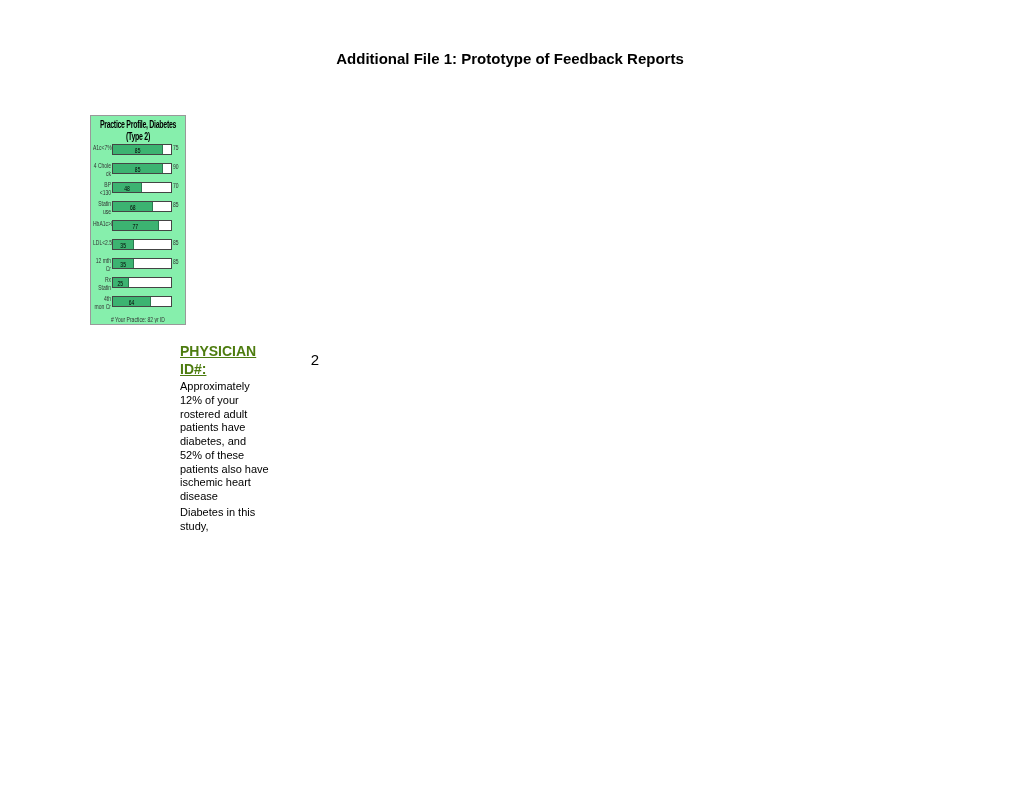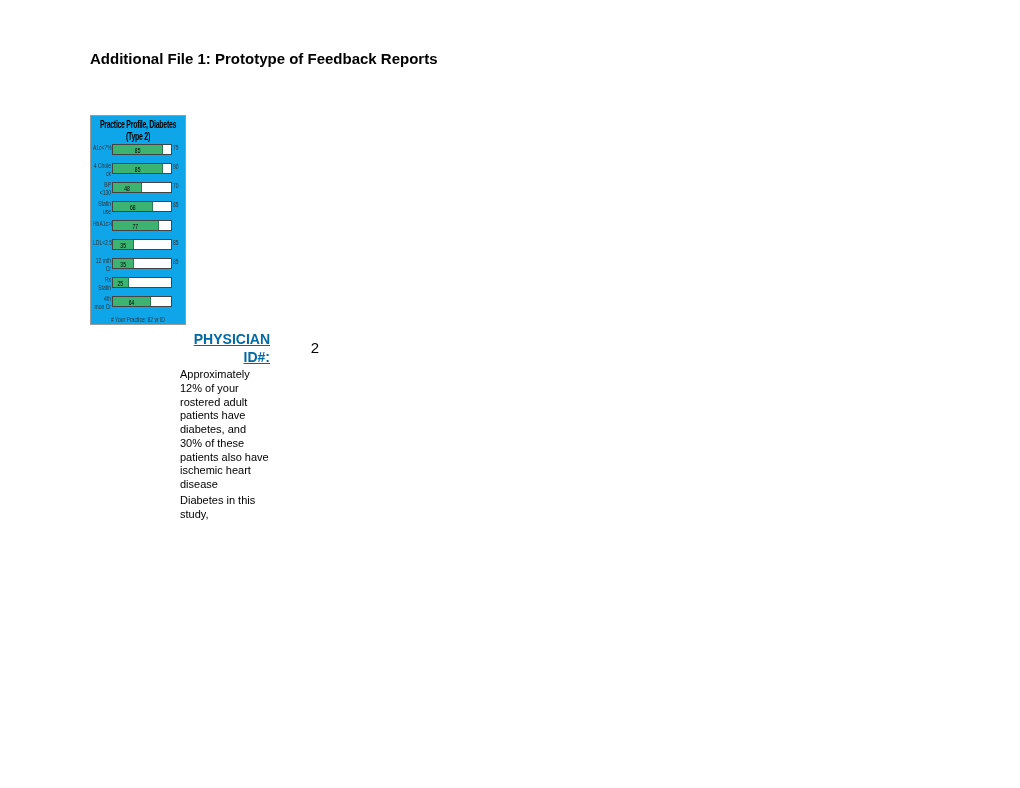--- a/index.html
+++ b/index.html
@@ -15,27 +15,28 @@
     position: absolute;
     left: 90px;
     top: 50px;
     width: 840px;
   }
   .title {
     font-size: 15px;
     font-weight: bold;
     color: #000;
     margin-bottom: 48px;
+    text-align: center;
   }
   .chart-box {
     width: 90px;
     border: 1px solid #999;
-    background: #0ea5e9;
+    background: #86efac;
     padding: 4px 2px 2px 2px;
-    margin-bottom: 6px;
+    margin-bottom: 18px;
   }
   .chart-title {
     font-size: 7px;
     font-weight: 900;
     text-align: center;
     font-family: Arial, sans-serif;
     letter-spacing: -0.3px;
     margin-bottom: 4px;
     transform: scaleY(1.6);
     transform-origin: center;
@@ -100,25 +101,25 @@
   .info-block {
     margin-left: 90px;
     margin-top: 0;
   }
   .info-row {
     display: flex;
     align-items: flex-start;
   }
   .physician-label {
     width: 90px;
-    color: #0369a1;
+    color: #4d7c0f;
     font-weight: bold;
     text-decoration: underline;
     font-size: 14px;
-    text-align: right;
+    text-align: left;
     line-height: 1.25;
   }
   .physician-value {
     width: 90px;
     font-size: 15px;
     text-align: center;
     color: #000;
     padding-top: 8px;
   }
   .body-text {
@@ -221,16 +222,16 @@
         </div>
       </div>
     <div class="chart-footer"># Your Practice: 82 yr ID</div>
   </div>
 
   <div class="info-block">
     <div class="info-row">
       <div class="physician-label">PHYSICIAN ID#:</div>
       <div class="physician-value">2</div>
     </div>
-    <div class="body-text">Approximately 12% of your rostered adult patients have diabetes, and 30% of these patients also have ischemic heart disease</div>
+    <div class="body-text">Approximately 12% of your rostered adult patients have diabetes, and 52% of these patients also have ischemic heart disease</div>
     <div class="body-text">Diabetes in this study,</div>
   </div>
 </div>
 
 </body></html>

